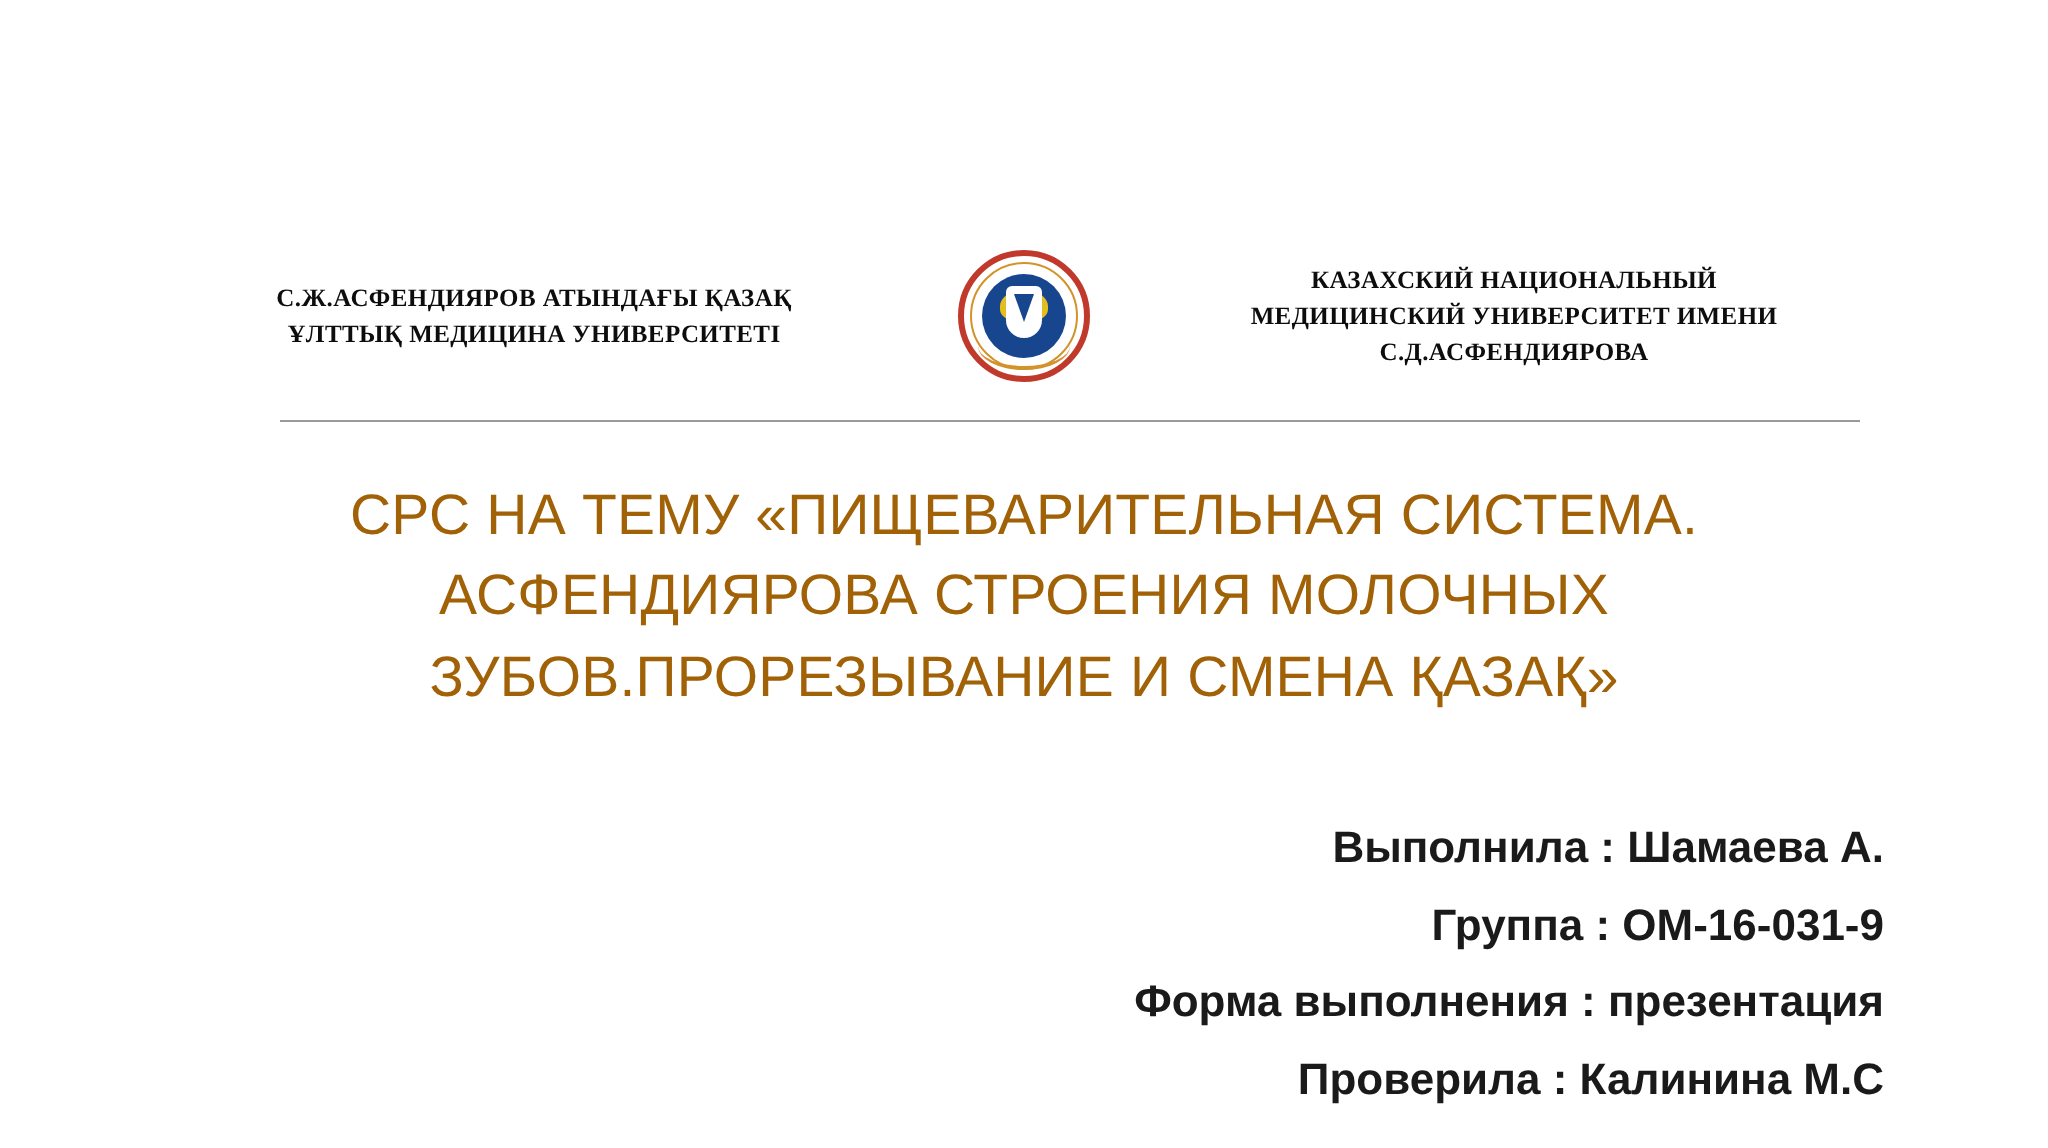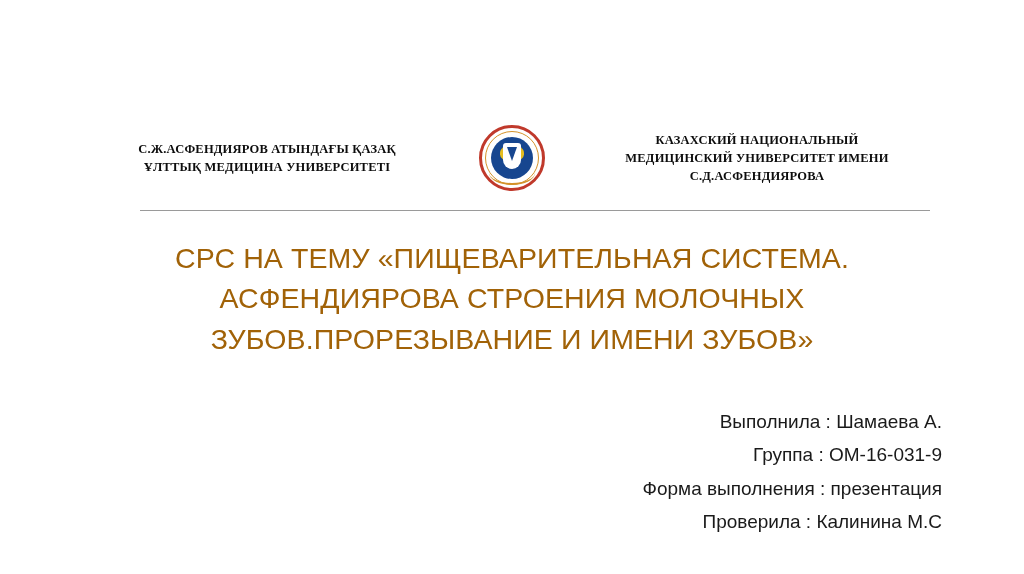--- a/index.html
+++ b/index.html
@@ -158,23 +158,24 @@
     white-space: nowrap;
   }
 
   
   .author-block {
     position: absolute;
     right: 82px;
     top: 405px;
     width: 620px;
     text-align: right;
-    font-size: 19px;
+    font-size: 22px;
     line-height: 1.75;
     color: #1a1a1a;
+    font-weight: bold;
   }
   .author-block .row {
     display: block;
     white-space: nowrap;
   }
 </style>
 </head>
 <body>
 
 <div class="slide">
@@ -195,21 +196,21 @@
       <div class="header-text right">КАЗАХСКИЙ НАЦИОНАЛЬНЫЙ МЕДИЦИНСКИЙ УНИВЕРСИТЕТ ИМЕНИ  С.Д.АСФЕНДИЯРОВА</div>
 
     </div>
   </div>
 
   <div class="divider"></div>
 
   <div class="title">
     <span class="line">СРС НА ТЕМУ «ПИЩЕВАРИТЕЛЬНАЯ СИСТЕМА.</span>
     <span class="line">АСФЕНДИЯРОВА СТРОЕНИЯ МОЛОЧНЫХ</span>
-    <span class="line">ЗУБОВ.ПРОРЕЗЫВАНИЕ И ИМЕНИ ЗУБОВ»</span>
+    <span class="line">ЗУБОВ.ПРОРЕЗЫВАНИЕ И СМЕНА ҚАЗАҚ»</span>
   </div>
 
   <div class="author-block">
     <span class="row">Выполнила : Шамаева А.</span>
     <span class="row">Группа : ОМ-16-031-9</span>
     <span class="row">Форма выполнения : презентация</span>
     <span class="row">Проверила : Калинина М.С</span>
   </div>
 
 </div>

